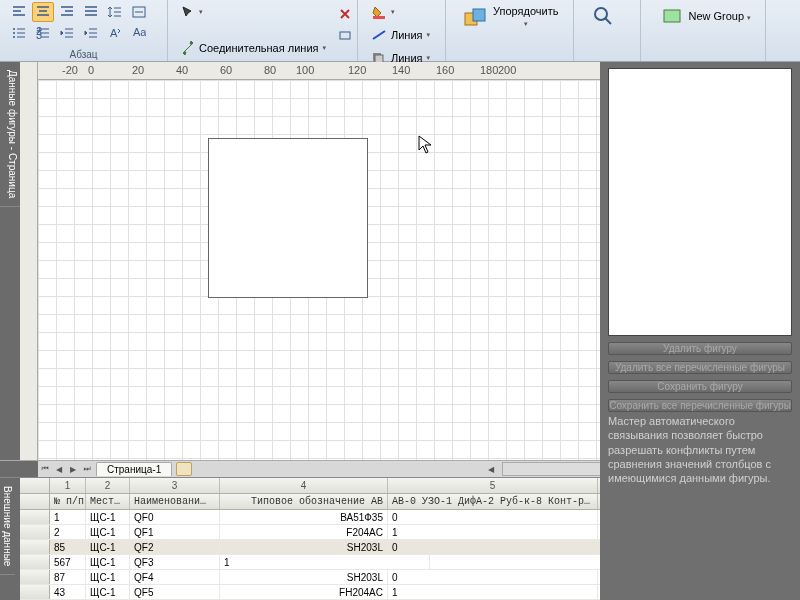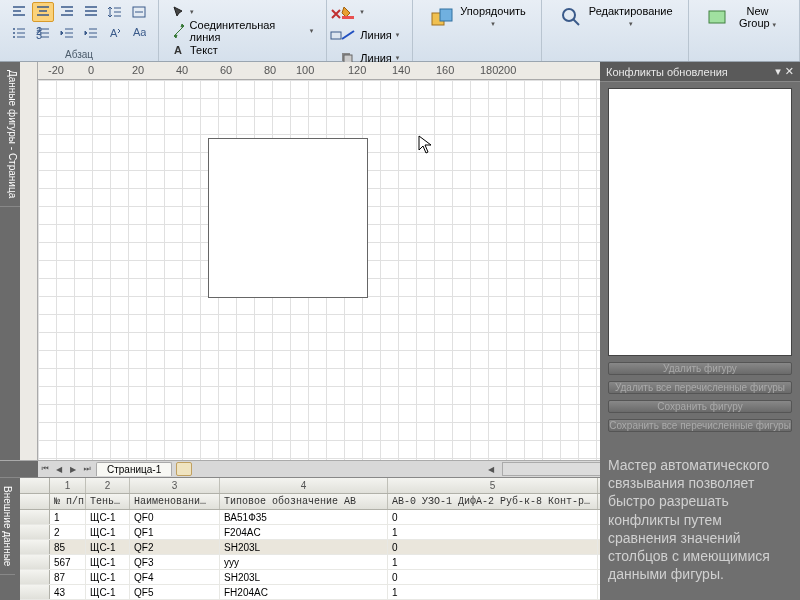--- a/index.html
+++ b/index.html
@@ -57,28 +57,28 @@
 .row-hdr { width: 30px; background: linear-gradient(#f4f4f0, #e0e0da); border-right: 1px solid #b0b0a8 !important; }
 
 
 .right-panel { position: absolute; right: 0; top: 62px; width: 200px; bottom: 0; background: #6f6f6f; color: #e8e8e8; font-size: 10px; }
 .panel-title { background: #5a5a5a; padding: 3px 6px; font-size: 11px; display: flex; justify-content: space-between; align-items: center; border-bottom: 1px solid #888; }
 .panel-body { padding: 6px 8px; }
 .panel-msg { font-size: 10px; line-height: 1.3; margin-bottom: 6px; }
 .panel-list { background: #fff; border: 1px solid #444; height: 268px; }
 .panel-btn { display: block; width: 100%; background: linear-gradient(#888, #6a6a6a); border: 1px solid #555; color: #ddd; padding: 0; margin-top: 6px; font-size: 10px; cursor: pointer; border-radius: 2px; text-align: center; overflow: hidden; white-space: nowrap; }
 .panel-btn.disabled { color: #aaa; }
-.panel-footer-msg { font-size: 14px; line-height: 1.3; margin-top: 24px; color: #d0d0d0; }
+.panel-footer-msg { font-size: 11px; line-height: 1.3; margin-top: 2px; color: #d0d0d0; }
 
 
 .cw-rh { width: 30px; }
 .cw1 { width: 36px; }
 .cw2 { width: 44px; }
 .cw3 { width: 90px; }
-.cw4 { width: 168px; }
+.cw4 { width: 168px; text-align: right; }
 .cw5 { width: 210px; }
 
 svg { display: block; }
 </style>
 </head>
 <body>
 
 <div class="ribbon">
   <div class="ribbon-group" style="width:168px">
     <div class="ribbon-buttons">
@@ -160,21 +160,21 @@
             <svg width="14" height="12">
               <text x="1" y="9" font-size="8" fill="#3a5a8a">Aa</text>
             </svg>
           </div>
       </div>
     </div>
     <div class="ribbon-group-label">Абзац</div>
   </div>
 
   <div class="ribbon-group" style="width:190px">
-    <div class="col" style="gap:0">
+    <div class="col" style="gap:17px">
       <div class="inline-btn">
           <svg width="14" height="14">
             <path d="M2 2l3 9 2-3 3-2z" fill="#444" stroke="#222"></path>
           </svg>
           <span class="dd-arrow">▾</span>
         </div>
       <div class="inline-btn">
           <svg width="14" height="14">
             <path d="M2 12L12 2M2 12l3-1-1 3zM12 2l-3 1 1-3z" stroke="#3a7a3a" fill="#3a7a3a"></path>
           </svg>
@@ -244,21 +244,20 @@
   </div>
 
   <div class="ribbon-group">
     <div class="big-btn">
       <div class="big-btn-icon">
           <svg width="28" height="20">
             <circle cx="10" cy="8" r="6" fill="none" stroke="#3a5a8a" stroke-width="2"></circle>
             <path d="M14 12l6 6" stroke="#3a5a8a" stroke-width="2"></path>
           </svg>
         </div>
-      <div class="big-btn-label"><span>Редактирование</span><br><span class="dd-arrow">▾</span></div>
     </div>
   </div>
 
   <div class="ribbon-group">
     <div class="big-btn">
       <div class="big-btn-icon">
           <svg width="24" height="20">
             <rect x="4" y="4" width="16" height="12" fill="#a0e0a0" stroke="#408040"></rect>
           </svg>
         </div>
@@ -267,21 +266,21 @@
   </div>
 </div>
 
 <div class="main-area">
   <div class="left-tabs">
     <div class="vtab">Данные фигуры - Страница</div>
   </div>
   <div class="vruler"></div>
   <div class="canvas-wrap">
     <div class="hruler">
-      <span style="left:10px">-20</span>
+      <span style="left:24px">-20</span>
       <span style="left:50px">0</span>
       <span style="left:94px">20</span>
       <span style="left:138px">40</span>
       <span style="left:182px">60</span>
       <span style="left:226px">80</span>
       <span style="left:258px">100</span>
       <span style="left:310px">120</span>
       <span style="left:354px">140</span>
       <span style="left:398px">160</span>
       <span style="left:442px">180</span>
@@ -326,21 +325,21 @@
       <div class="cw-rh row-hdr"></div>
       <div class="cw1">1</div>
       <div class="cw2">2</div>
       <div class="cw3">3</div>
       <div class="cw4">4</div>
       <div class="cw5">5</div>
     </div>
     <div class="field-headers">
       <div class="cw-rh row-hdr"></div>
       <div class="cw1">№ п/п</div>
-      <div class="cw2">Тень…</div>
+      <div class="cw2">Мест…</div>
       <div class="cw3">Наименовани…</div>
       <div class="cw4">Типовое обозначение AB</div>
       <div class="cw5">АВ-0 УЗО-1 ДифА-2 Руб-к-8 Конт-р…</div>
     </div>
     <div id="grid-rows">
         <div class="data-row">
           <div class="cw-rh row-hdr"></div>
           <div class="cw1">1</div>
           <div class="cw2">ЩС-1</div>
           <div class="cw3">QF0</div>
@@ -361,21 +360,20 @@
           <div class="cw2">ЩС-1</div>
           <div class="cw3">QF2</div>
           <div class="cw4">SH203L</div>
           <div class="cw5">0</div>
         </div>
         <div class="data-row">
           <div class="cw-rh row-hdr"></div>
           <div class="cw1">567</div>
           <div class="cw2">ЩС-1</div>
           <div class="cw3">QF3</div>
-          <div class="cw4">ууу</div>
           <div class="cw5">1</div>
         </div>
         <div class="data-row">
           <div class="cw-rh row-hdr"></div>
           <div class="cw1">87</div>
           <div class="cw2">ЩС-1</div>
           <div class="cw3">QF4</div>
           <div class="cw4">SH203L</div>
           <div class="cw5">0</div>
         </div>
@@ -385,27 +383,20 @@
           <div class="cw2">ЩС-1</div>
           <div class="cw3">QF5</div>
           <div class="cw4">FH204AC</div>
           <div class="cw5">1</div>
         </div>
       </div>
   </div>
 </div>
 
 <div class="right-panel">
-  <div class="panel-title">
-    <span>Конфликты обновления</span>
-    <span style="display:flex;gap:4px">
-      <span style="cursor:pointer">▾</span>
-      <span style="cursor:pointer">✕</span>
-    </span>
-  </div>
   <div class="panel-body">
     <div class="panel-list"></div>
     <button class="panel-btn disabled">Удалить фигуру</button>
     <button class="panel-btn disabled">Удалить все перечисленные фигуры</button>
     <button class="panel-btn disabled">Сохранить фигуру</button>
     <button class="panel-btn disabled">Сохранить все перечисленные фигуры</button>
     <div class="panel-footer-msg">Мастер автоматического связывания позволяет быстро разрешать конфликты путем сравнения значений столбцов с имеющимися данными фигуры.</div>
   </div>
 </div>
 

